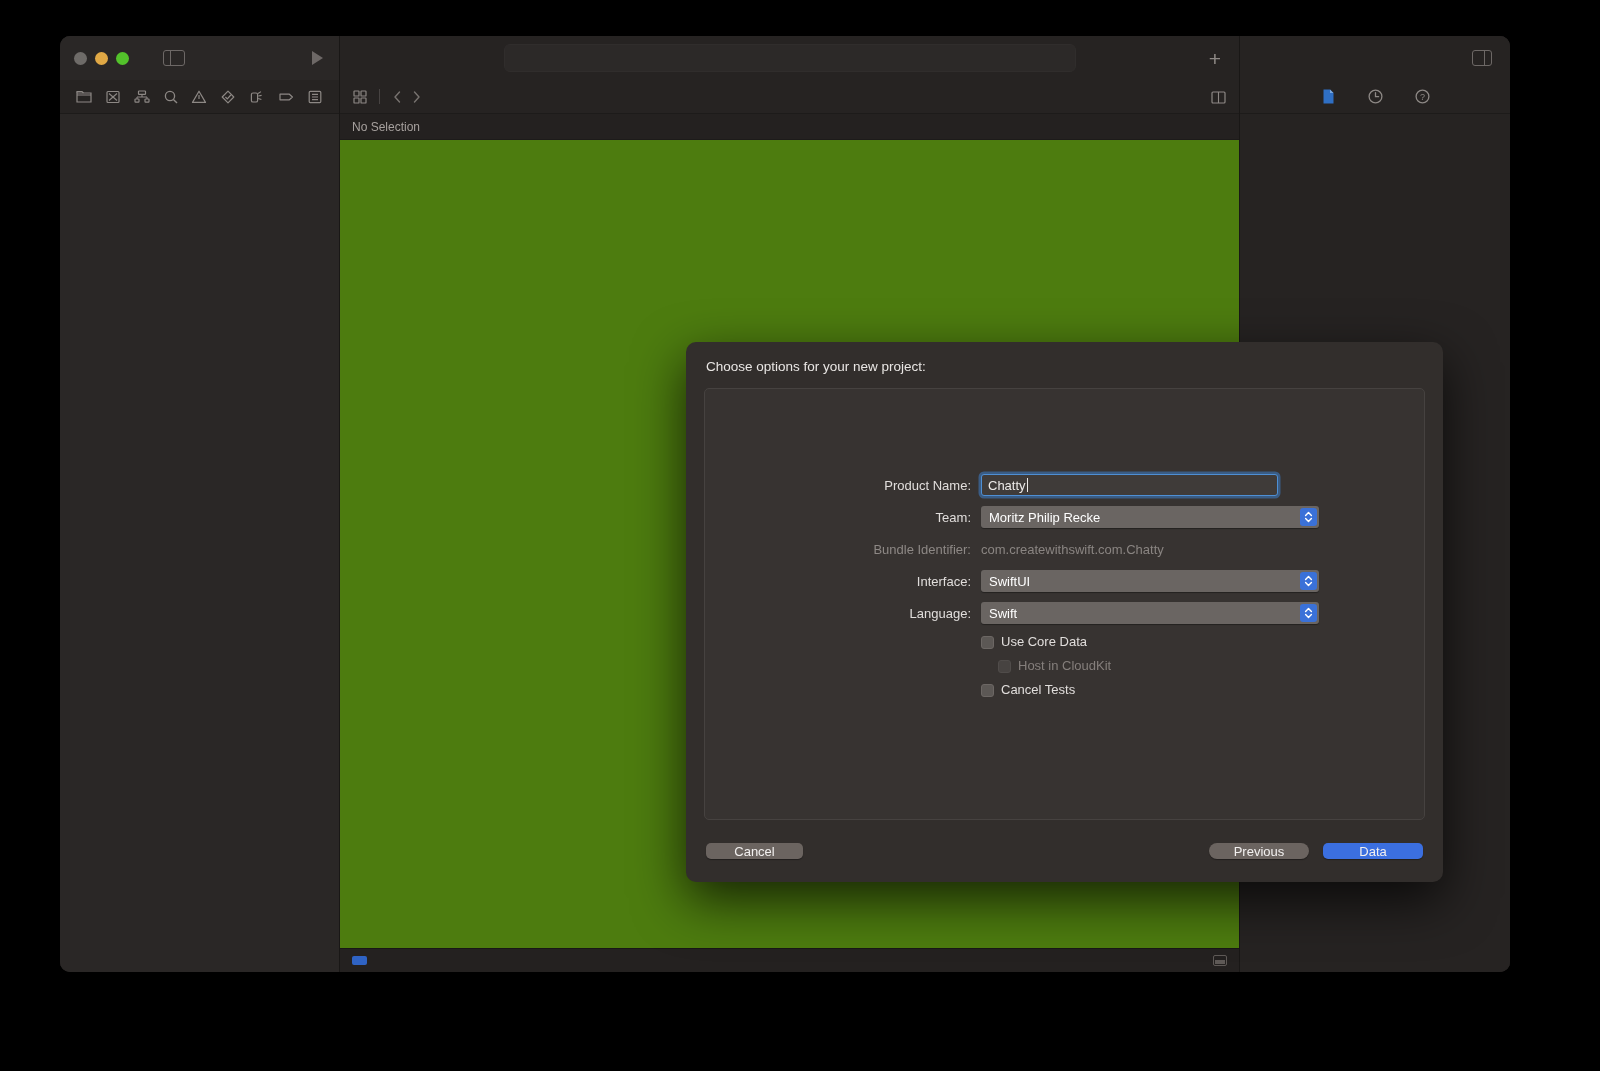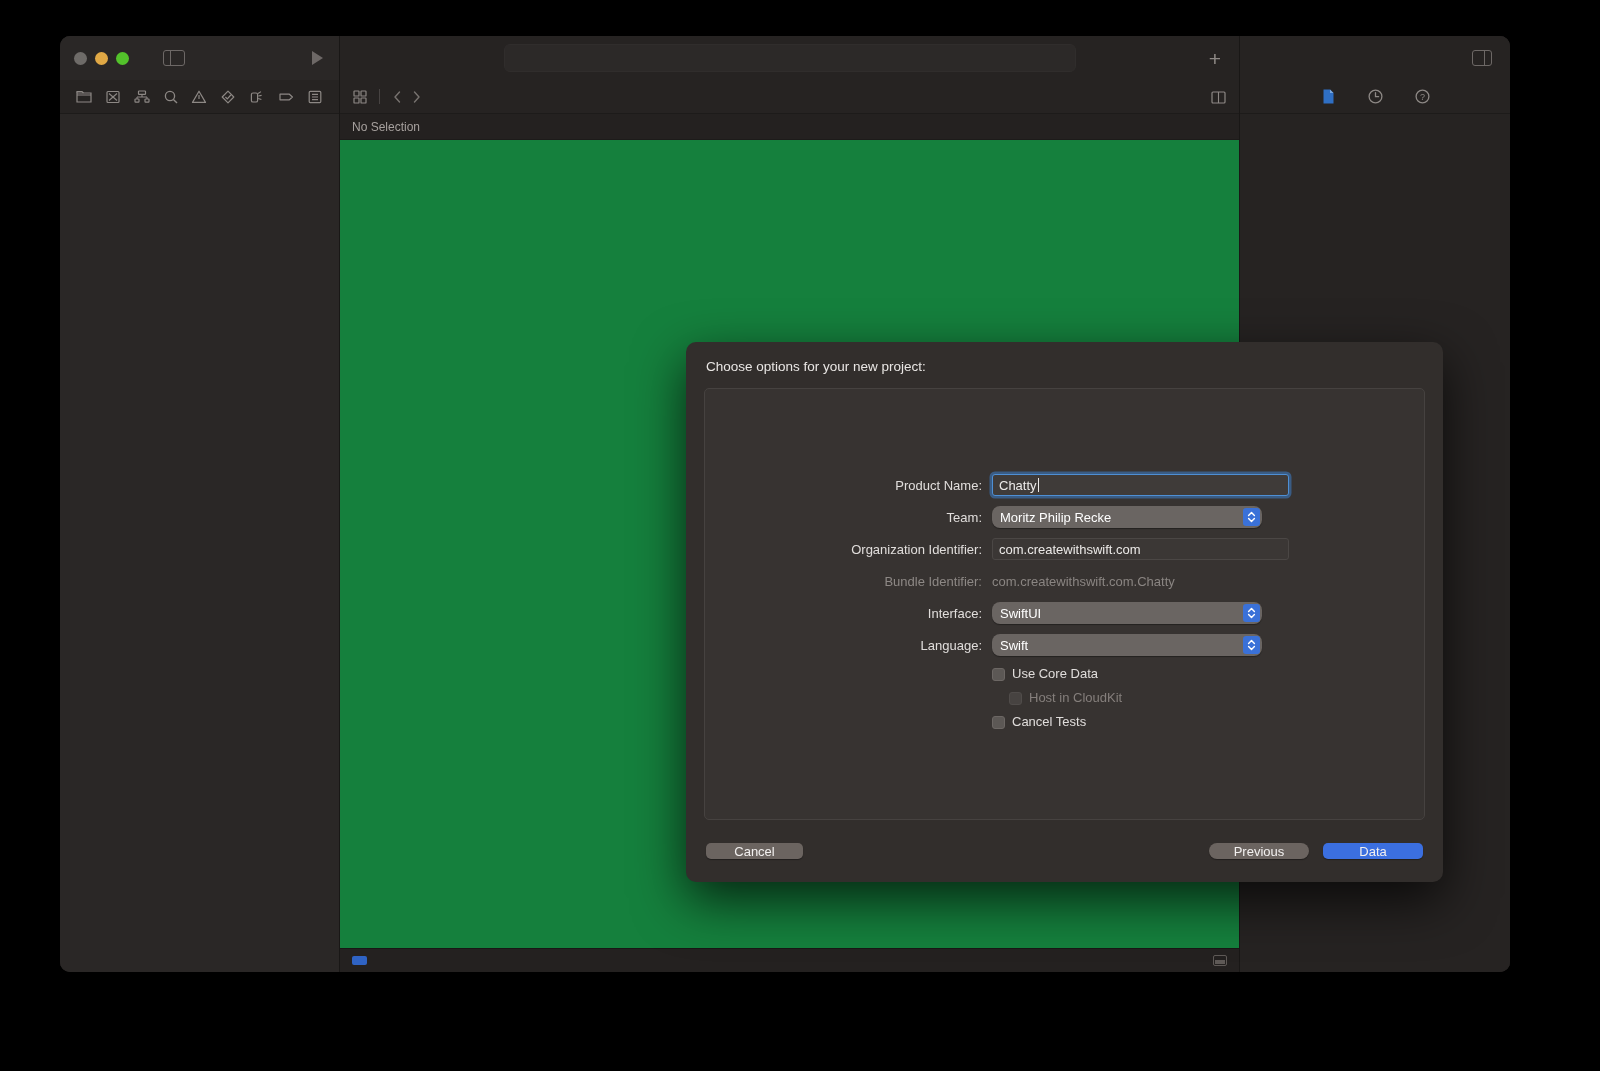--- a/index.html
+++ b/index.html
@@ -168,21 +168,21 @@
     display: flex;
     align-items: center;
     padding: 0 12px;
     border-bottom: 1px solid #1d1b1a;
     background: #242120;
   }
   .breadcrumb-text { font-size: 12px; color: #a6a09d; }
 
   .canvas {
     flex: 1;
-    background: #15803d;
+    background: #4d7c0f;
     position: relative;
     min-height: 0;
   }
 
   .editor-status {
     height: 24px;
     background: #242120;
     border-top: 1px solid #191716;
     display: flex;
     align-items: center;
@@ -255,21 +255,21 @@
     flex: 1;
     background: #373331;
     border: 1px solid #464240;
     border-radius: 5px;
     min-height: 0;
     position: relative;
   }
 
   .form {
     position: absolute;
-    left: 16px; right: 0;
+    left: 5px; right: 0;
     top: 85px;
   }
   .frow {
     display: flex;
     align-items: center;
     margin-bottom: 10px;
   }
   .flabel {
     width: 271px;
     text-align: right;
@@ -313,24 +313,24 @@
   .statictext {
     width: 297px;
     height: 22px;
     display: flex;
     align-items: center;
     font-size: 13px;
     color: #8a8582;
   }
 
   .popup {
-    width: 270px;
+    width: 338px;
     height: 22px;
     background: #6a6562;
-    border-radius: 8px;
+    border-radius: 3px;
     display: flex;
     align-items: center;
     padding: 0 8px;
     font-size: 13px;
     color: #ffffff;
     position: relative;
     box-shadow: 0 1px 1px rgba(0,0,0,0.35);
   }
   .stepper {
     position: absolute;
@@ -517,28 +517,20 @@
                     <span class="stepper">
                       <svg width="9" height="14" viewBox="0 0 9 14">
                         <polyline points="1.6,5.4 4.5,2.4 7.4,5.4" fill="none" stroke="#ffffff" stroke-width="1.4" stroke-linecap="round" stroke-linejoin="round"></polyline>
                         <polyline points="1.6,8.6 4.5,11.6 7.4,8.6" fill="none" stroke="#ffffff" stroke-width="1.4" stroke-linecap="round" stroke-linejoin="round"></polyline>
                       </svg>
                     </span>
                   </div>
                 </div>
               </div>
 
-              <div class="frow">
-                <div class="flabel">Organization Identifier:</div>
-                <div class="ctl">
-                  <div class="textfield plain">
-                    <span>com.createwithswift.com</span>
-                  </div>
-                </div>
-              </div>
 
               <div class="frow">
                 <div class="flabel dim">Bundle Identifier:</div>
                 <div class="ctl">
                   <div class="statictext">com.createwithswift.com.Chatty</div>
                 </div>
               </div>
 
               <div class="frow">
                 <div class="flabel">Interface:</div>

